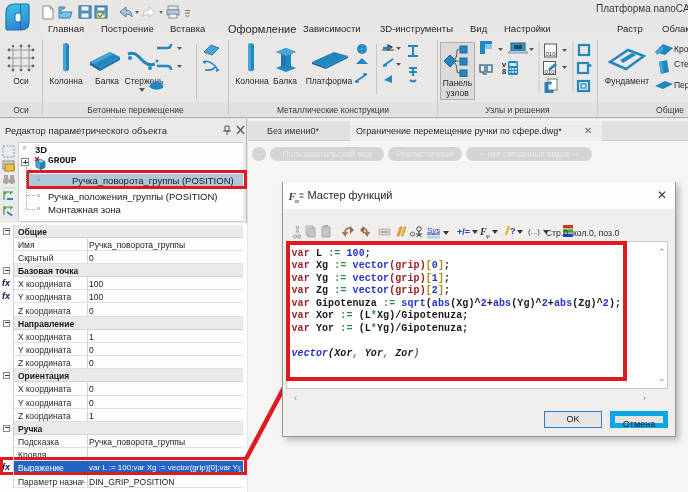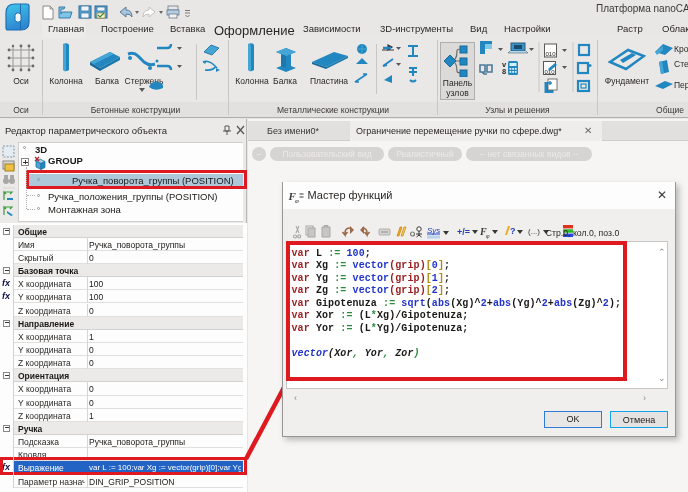--- a/index.html
+++ b/index.html
@@ -53,36 +53,36 @@
 <rect x="3" y="9" width="8" height="4" fill="#f4f2f0" stroke="#6a7a8a" stroke-width="0.8"></rect>
 </g>
 <path d="M86 6.5 h5 M86 9 h5 M86.5 11 l2 2 l2 -2" stroke="#7a7876" stroke-width="1" fill="none" transform="translate(57,-1)"></path>
 </svg>
 <div class="abs" style="left:596px;top:3px;width:92px;font-size:10px;color:#3a3836;white-space:nowrap;overflow:hidden;">Платформа nanoCAD</div>
 <div class="abs" style="left:0;top:20px;width:688px;height:18px;background:#e9e7e5;"></div>
 <div class="abs" style="left:42px;top:20px;width:44px;height:18px;background:#edebe9;"></div>
 <div class="abs" style="left:48px;top:23px;font-size:9.5px;color:#2a2826;white-space:nowrap;">Главная</div>
 <div class="abs" style="left:101px;top:23px;font-size:9.5px;color:#2a2826;white-space:nowrap;">Построение</div>
 <div class="abs" style="left:170px;top:23px;font-size:9.5px;color:#2a2826;white-space:nowrap;">Вставка</div>
-<div class="abs" style="left:214px;top:23px;font-size:13px;color:#2a2826;white-space:nowrap;">Оформление</div>
+<div class="abs" style="left:228px;top:23px;font-size:11px;color:#2a2826;white-space:nowrap;">Оформление</div>
 <div class="abs" style="left:303px;top:23px;font-size:9.5px;color:#2a2826;white-space:nowrap;">Зависимости</div>
 <div class="abs" style="left:380px;top:23px;font-size:9.5px;color:#2a2826;white-space:nowrap;">3D-инструменты</div>
 <div class="abs" style="left:470px;top:23px;font-size:9.5px;color:#2a2826;white-space:nowrap;">Вид</div>
 <div class="abs" style="left:504px;top:23px;font-size:9.5px;color:#2a2826;white-space:nowrap;">Настройки</div>
 <div class="abs" style="left:570px;top:23px;font-size:15px;color:#2a2826;white-space:nowrap;margin-top:32px;">Вывод</div>
 <div class="abs" style="left:617px;top:23px;font-size:9.5px;color:#2a2826;white-space:nowrap;">Растр</div>
 <div class="abs" style="left:662px;top:23px;font-size:9.5px;color:#2a2826;white-space:nowrap;">Облако</div>
 <div class="abs" style="left:0;top:38px;width:688px;height:80px;background:#eae8e6;border-bottom:1px solid #b0aeac;"></div>
 <div class="abs" style="left:0;top:102px;width:688px;height:15px;background:#e3e1df;"></div>
 <div class="abs" style="left:42px;top:40px;width:1px;height:75px;background:#c9c7c5;"></div>
 <div class="abs" style="left:228px;top:40px;width:1px;height:75px;background:#c9c7c5;"></div>
 <div class="abs" style="left:437px;top:40px;width:1px;height:75px;background:#c9c7c5;"></div>
 <div class="abs" style="left:597px;top:40px;width:1px;height:75px;background:#c9c7c5;"></div>
 <div class="abs" style="left:0px;top:105px;width:42px;font-size:8.5px;color:#3a3836;text-align:center;white-space:nowrap;">Оси</div>
-<div class="abs" style="left:43px;top:105px;width:185px;font-size:8.5px;color:#3a3836;text-align:center;white-space:nowrap;">Бетонные конструкции</div>
+<div class="abs" style="left:43px;top:105px;width:185px;font-size:8.5px;color:#3a3836;text-align:center;white-space:nowrap;">Бетонные перемещение</div>
 <div class="abs" style="left:229px;top:105px;width:208px;font-size:8.5px;color:#3a3836;text-align:center;white-space:nowrap;">Металлические конструкции</div>
 <div class="abs" style="left:438px;top:105px;width:159px;font-size:8.5px;color:#3a3836;text-align:center;white-space:nowrap;">Узлы и решения</div>
 <div class="abs" style="left:640px;top:105px;width:60px;font-size:8.5px;color:#3a3836;text-align:center;white-space:nowrap;">Общие</div>
 <svg class="abs" style="left:6px;top:43px;" width="30" height="30" viewBox="0 0 30 30">
 <g stroke="#9a9896" stroke-width="1" fill="none">
 <path d="M7 3 V27 M15 3 V27 M23 3 V27 M3 7 H27 M3 15 H27 M3 23 H27"></path>
 </g>
 <g fill="#6a6866">
 <circle cx="7" cy="3" r="1.2"></circle>
       <circle cx="15" cy="3" r="1.4"></circle>
@@ -143,21 +143,21 @@
 <path d="M4 6 L14 2 L24 6 L19 8 L19 20 L24 22 L14 26 L4 22 L9 20 L9 8 Z" fill="#2287c0"></path>
 <path d="M4 6 L14 2 L24 6 L14 10 Z" fill="#45a5d5"></path>
 <path d="M9 8 L9 20 L14 22 L14 10 Z" fill="#1b79ae"></path>
 </svg>
 <div class="abs" style="left:268px;top:76px;width:34px;text-align:center;font-size:8.5px;color:#2a2826;">Балка</div>
 <svg class="abs" style="left:310px;top:50px;" width="40" height="20" viewBox="0 0 40 20">
 <path d="M2 12 L24 2 L38 6 L16 17 Z" fill="#2287c0"></path>
 <path d="M2 12 L16 17 L16 19 L2 14 Z" fill="#176a9a"></path>
 <path d="M16 17 L38 6 L38 8 L16 19 Z" fill="#1b79ae"></path>
 </svg>
-<div class="abs" style="left:305px;top:76px;width:48px;text-align:center;font-size:8.5px;color:#2a2826;">Пластина</div>
+<div class="abs" style="left:305px;top:76px;width:48px;text-align:center;font-size:8.5px;color:#2a2826;">Платформа</div>
 <svg class="abs" style="left:352px;top:42px;" width="22" height="46" viewBox="0 0 22 46">
 <circle cx="10" cy="7" r="5" fill="#2287c0"></circle>
     <path d="M10 2 v10 M5 7 h10" stroke="#45a5d5" stroke-width="1"></path>
 <path d="M4 22 l6 -6 l6 6 z" fill="#2287c0"></path>
 <path d="M3 40 l12 -8 M3 40 l4 0 M15 32 l-4 0" stroke="#2287c0" stroke-width="1.6" fill="none"></path>
 </svg>
 <div class="abs" style="left:376px;top:44px;width:1px;height:50px;background:#c9c7c5;"></div>
 <svg class="abs" style="left:380px;top:42px;" width="40" height="48" viewBox="0 0 40 48">
 <path d="M2 8 h12 M8 8 v-5 l4 2 z" stroke="#3a3836" stroke-width="1.2" fill="#3a3836"></path>
 <path d="M3 6 l8 0" stroke="#2287c0" stroke-width="2.5"></path>
@@ -280,21 +280,21 @@
 <div class="abs" style="left:23px;top:146px;width:3px;height:3px;border:1px solid #9a9896;border-radius:50%;"></div>
 <div class="abs" style="left:21px;top:158px;width:8px;height:8px;background:#fff;border:1px solid #8a8886;"></div>
 <div class="abs" style="left:22.5px;top:161.5px;width:5px;height:1px;background:#3a3836;"></div>
 <div class="abs" style="left:25px;top:160px;width:1px;height:4px;background:#3a3836;"></div>
 <svg class="abs" style="left:33px;top:156px;" width="14" height="14" viewBox="0 0 14 14">
 <path d="M3 5 l5 2.5 l0 6 l-5 -2.5 z" fill="#4aa5d5" stroke="#176a9a" stroke-width="0.7"></path>
 <path d="M3 5 l4 -2 l5 2.5 l-4 2 z" fill="#9acdea" stroke="#176a9a" stroke-width="0.7"></path>
 <path d="M8 7.5 l4 -2 l0 6 l-4 2 z" fill="#2287c0" stroke="#176a9a" stroke-width="0.7"></path>
 <path d="M2 1 l4 4 M6 1 l-4 4" stroke="#b02020" stroke-width="1.2"></path>
 </svg>
-<div class="abs" style="left:48px;top:155px;font-size:9.5px;font-weight:bold;color:#1a1816;">GROUP</div>
+<div class="abs" style="left:48px;top:155px;font-size:9.5px;font-weight:bold;color:#1a1816;font-family:Liberation Mono, monospace;">GROUP</div>
 <div class="abs" style="left:29px;top:174px;width:214px;height:11.5px;background:#aec8da;"></div>
 <div class="abs" style="left:26px;top:170px;width:221px;height:18.5px;border:3.5px solid #de1a20;"></div>
 <div class="abs" style="left:37px;top:177.5px;width:3px;height:3px;border:1px solid #8a98a6;border-radius:50%;"></div>
 <div class="abs" style="left:48px;top:175px;font-size:9.5px;color:#1a1816;white-space:nowrap;margin-left:24px;">Ручка_поворота_группы (POSITION)</div>
 <div class="abs" style="left:37px;top:193.5px;width:3px;height:3px;border:1px solid #9a9896;border-radius:50%;"></div>
 <div class="abs" style="left:48px;top:190.5px;font-size:9.5px;color:#1a1816;white-space:nowrap;">Ручка_положения_группы (POSITION)</div>
 <div class="abs" style="left:37px;top:207px;width:3px;height:3px;border:1px solid #9a9896;border-radius:50%;"></div>
 <div class="abs" style="left:48px;top:204px;font-size:9.5px;color:#1a1816;white-space:nowrap;">Монтажная зона</div>
 <div class="abs" style="left:26px;top:167px;width:1px;height:42px;border-left:1px dotted #b0aeac;"></div>
 <div class="abs" style="left:27px;top:195px;width:8px;height:1px;border-top:1px dotted #b0aeac;"></div>
@@ -475,12 +475,12 @@
     <div style="height:12.5px;"><span style="color:#9b2123">var</span><span style="color:#1a1816">&nbsp;Xg&nbsp;</span><span style="color:#2e8b3e">:=</span><span style="color:#1a1816">&nbsp;</span><span style="color:#2233cc">vector</span><span style="color:#9b2123">(grip)</span><span style="color:#b8860b">[</span><span style="color:#2233cc">0</span><span style="color:#b8860b">]</span><span style="color:#1a1816">;</span></div>
     <div style="height:12.5px;"><span style="color:#9b2123">var</span><span style="color:#1a1816">&nbsp;Yg&nbsp;</span><span style="color:#2e8b3e">:=</span><span style="color:#1a1816">&nbsp;</span><span style="color:#2233cc">vector</span><span style="color:#9b2123">(grip)</span><span style="color:#b8860b">[</span><span style="color:#2233cc">1</span><span style="color:#b8860b">]</span><span style="color:#1a1816">;</span></div>
     <div style="height:12.5px;"><span style="color:#9b2123">var</span><span style="color:#1a1816">&nbsp;Zg&nbsp;</span><span style="color:#2e8b3e">:=</span><span style="color:#1a1816">&nbsp;</span><span style="color:#2233cc">vector</span><span style="color:#9b2123">(grip)</span><span style="color:#b8860b">[</span><span style="color:#2233cc">2</span><span style="color:#b8860b">]</span><span style="color:#1a1816">;</span></div>
     <div style="height:12.5px;"><span style="color:#9b2123">var</span><span style="color:#1a1816">&nbsp;Gipotenuza&nbsp;</span><span style="color:#2e8b3e">:=</span><span style="color:#1a1816">&nbsp;</span><span style="color:#2233cc">sqrt</span><span style="color:#1a1816">(</span><span style="color:#2233cc">abs</span><span style="color:#1a1816">(Xg)^</span><span style="color:#2233cc">2</span><span style="color:#1a1816">+</span><span style="color:#2233cc">abs</span><span style="color:#1a1816">(Yg)^</span><span style="color:#2233cc">2</span><span style="color:#1a1816">+</span><span style="color:#2233cc">abs</span><span style="color:#1a1816">(Zg)^</span><span style="color:#2233cc">2</span><span style="color:#1a1816">);</span></div>
     <div style="height:12.5px;"><span style="color:#9b2123">var</span><span style="color:#1a1816">&nbsp;Xor&nbsp;</span><span style="color:#2e8b3e">:=</span><span style="color:#1a1816">&nbsp;(L</span><span style="color:#2e8b3e">*</span><span style="color:#1a1816">Xg)/Gipotenuza;</span></div>
     <div style="height:12.5px;"><span style="color:#9b2123">var</span><span style="color:#1a1816">&nbsp;Yor&nbsp;</span><span style="color:#2e8b3e">:=</span><span style="color:#1a1816">&nbsp;(L</span><span style="color:#2e8b3e">*</span><span style="color:#1a1816">Yg)/Gipotenuza;</span></div>
     <div style="height:12.5px;"></div>
     <div style="height:12.5px;font-style:italic;"><span style="color:#2233cc">vector</span><span style="color:#1a1816">(Xor</span><span style="color:#2e8b3e">,</span><span style="color:#1a1816">&nbsp;Yor</span><span style="color:#2e8b3e">,</span><span style="color:#1a1816">&nbsp;Zor</span><span style="color:#2e8b3e">)</span></div>
   </div>
 <div class="abs" style="left:544px;top:411px;width:58px;height:17px;background:#e9e7e5;border:1.5px solid #2e7cd6;font-size:9px;color:#1a1816;text-align:center;line-height:15px;">OK</div>
-<div class="abs" style="left:610px;top:411px;width:58px;height:17px;background:#e5e3e1;border:1px solid #0ea5e9;font-size:9px;color:#1a1816;text-align:center;line-height:16px;">Отмена</div>
+<div class="abs" style="left:610px;top:411px;width:58px;height:17px;background:#e5e3e1;border:5px solid #0ea5e9;font-size:9px;color:#1a1816;text-align:center;line-height:16px;">Отмена</div>
 </body></html>

